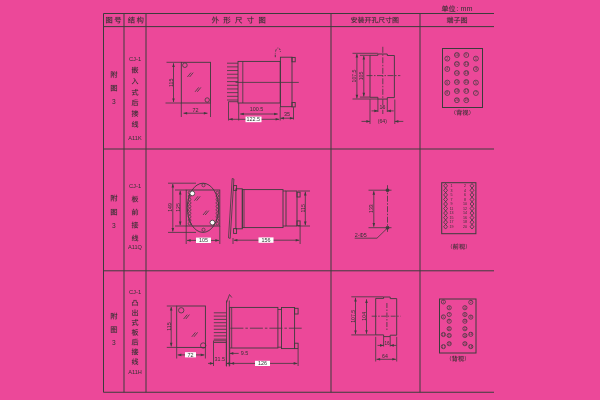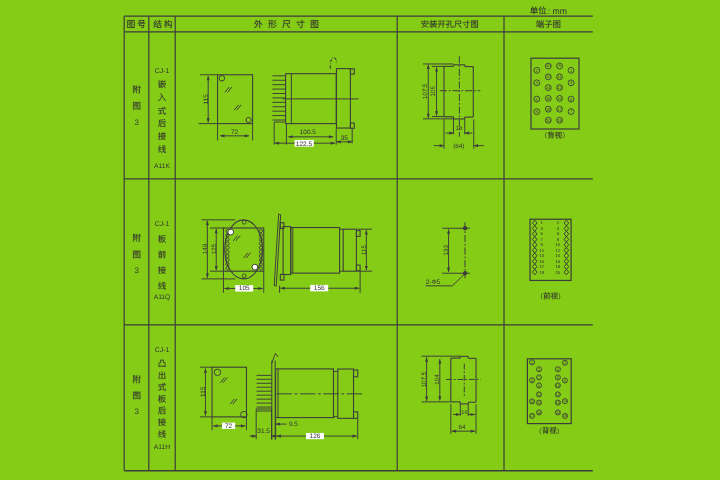--- a/index.html
+++ b/index.html
@@ -1,16 +1,16 @@
 <!DOCTYPE html>
 <html><head>
 <meta charset="utf-8">
 <style>
 html,body{margin:0;padding:0;background:#fdfdfd;}
-#page{width:600px;height:400px;position:relative;overflow:hidden;background:#84cc16;}
+#page{width:600px;height:400px;position:relative;overflow:hidden;background:#ec4899;}
 text{font-family:"Liberation Sans",sans-serif;}
 </style>
 </head>
 <body>
 
 <div id="page">
 <svg width="600" height="400" viewBox="0 0 600 400">
 <defs>
 <path id="g00" d="M375 601C455 618 557 653 613 681L644 630C588 604 487 571 407 555ZM275 728C413 745 586 785 682 819L715 763C618 731 445 692 310 677ZM84 84V960H156V918H842V960H917V84ZM156 851V152H842V851ZM414 172C364 254 278 332 192 383C208 393 234 416 245 428C275 408 306 384 337 357C367 389 404 419 444 446C359 486 263 516 174 534C187 548 203 577 210 595C308 572 413 535 508 484C591 529 686 563 781 584C790 566 809 540 823 527C735 511 647 484 569 448C644 399 707 342 749 274L706 249L695 252H436C451 233 465 214 477 194ZM378 317 385 310H644C608 349 560 384 506 415C455 386 411 353 378 317Z"></path>
 <path id="g01" d="M260 148H736V284H260ZM185 81V350H815V81ZM63 440V509H269C249 571 224 640 203 689H727C708 805 688 861 663 881C651 889 639 890 615 890C587 890 514 889 444 882C458 903 468 932 470 954C539 958 605 959 639 957C678 956 702 950 726 930C763 898 788 823 812 655C814 644 816 621 816 621H315L352 509H933V440Z"></path>

